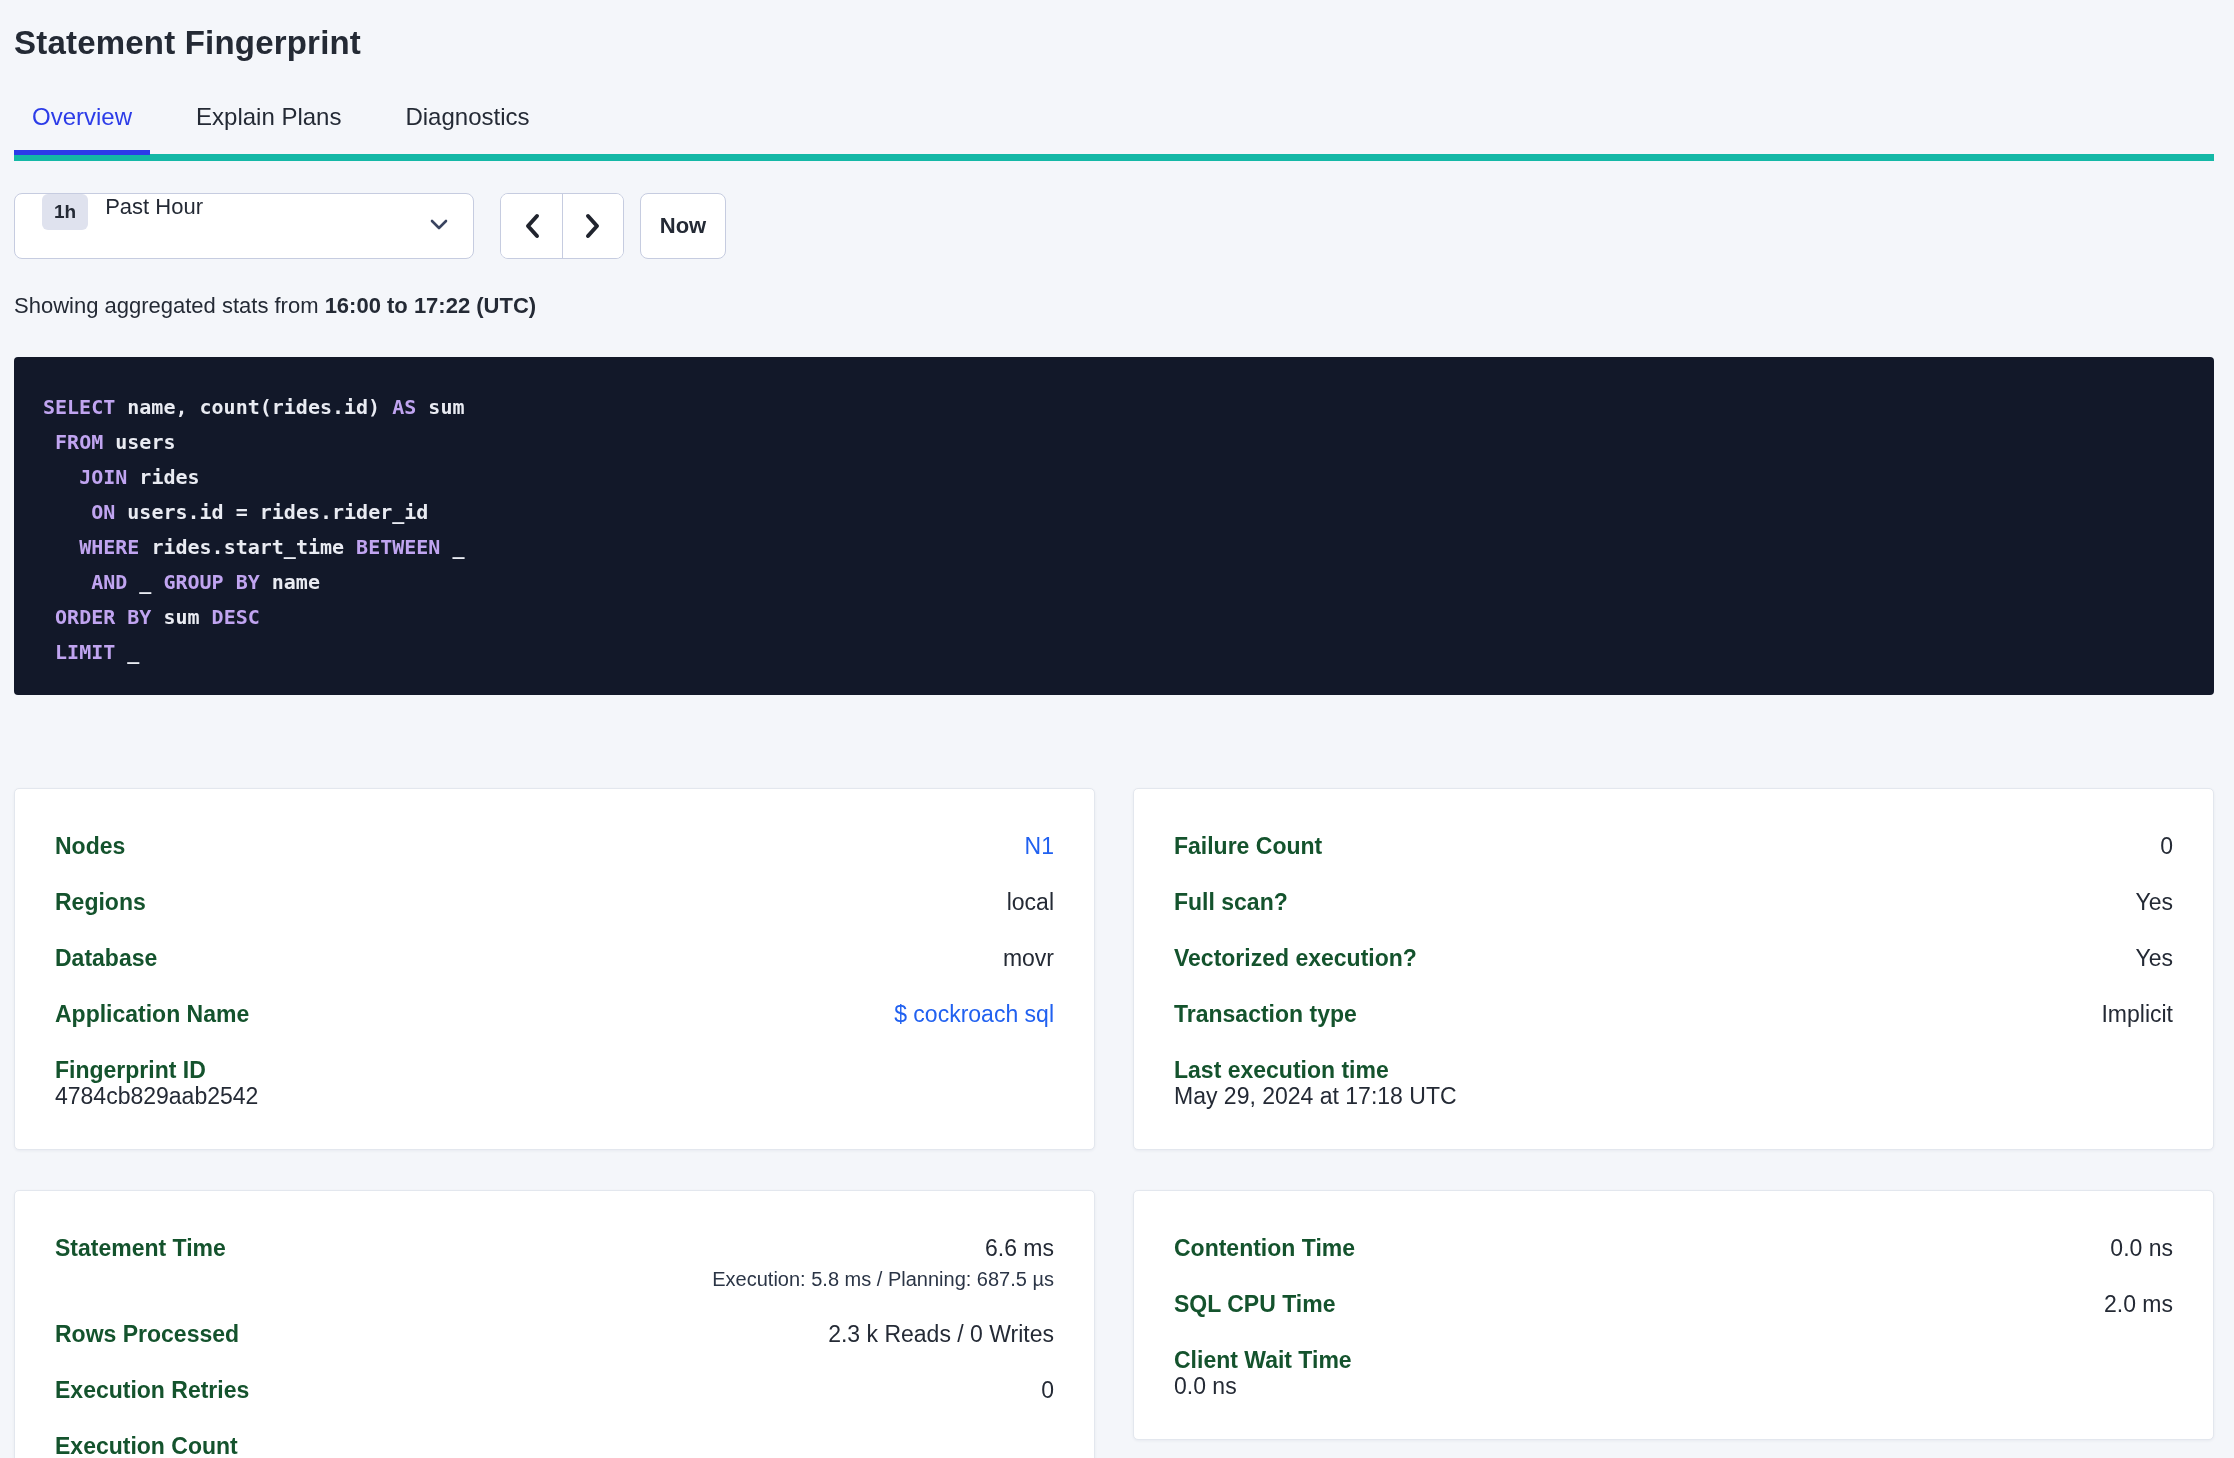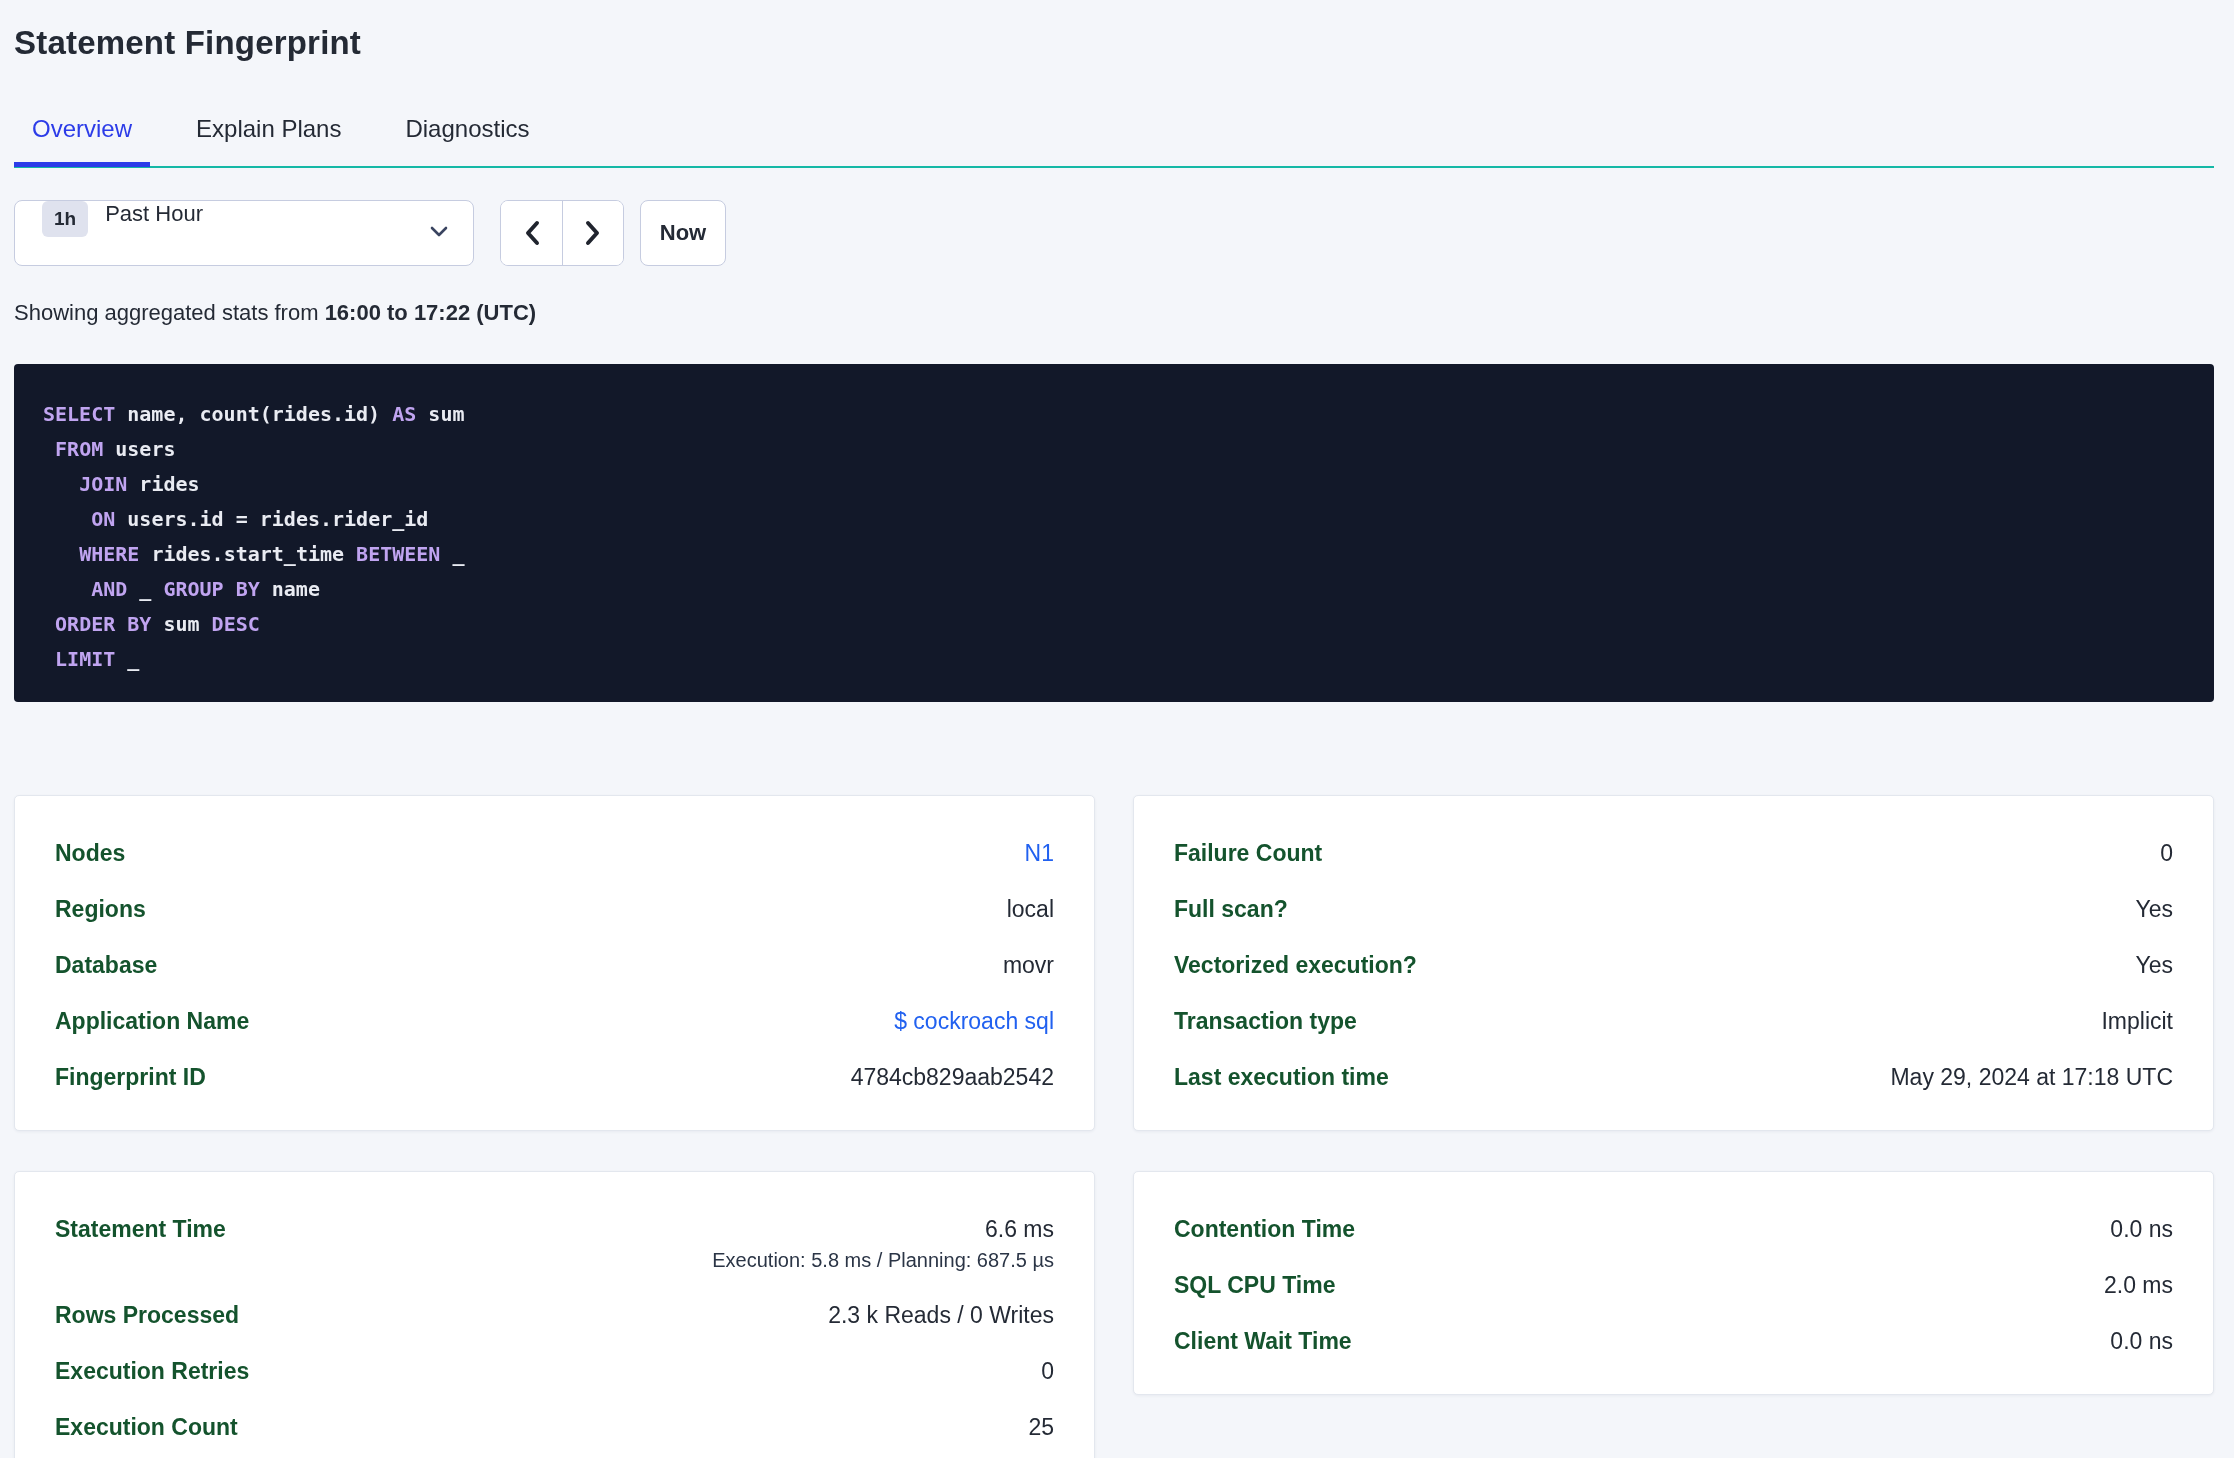--- a/index.html
+++ b/index.html
@@ -10,21 +10,21 @@
     color:#242A35;
   }
   .page{padding:0 20px 0 14px;}
 
   
   .page-title{
     margin:24px 0 0 0;font-size:33px;font-weight:700;color:#242A35;letter-spacing:.2px;
   }
 
   
-  .tabs{margin-top:52px;border-bottom:2px solid #14b8a6;display:flex;}
+  .tabs{margin-top:40px;border-bottom:7px solid #14b8a6;display:flex;}
   .tab{
     font-size:24px;line-height:30px;color:#242A35;
     padding:0 18px 18px 18px;margin-right:28px;cursor:pointer;
     border-bottom:5px solid transparent;margin-bottom:-1px;
   }
   .tab.active{color:#2C3CE8;border-bottom-color:#2C3CE8;font-weight:400;}
 
   
   .controls{margin-top:32px;display:flex;align-items:stretch;height:66px;}
   .range-select{
@@ -75,21 +75,21 @@
   }
   .card{
     background:#fff;border:1px solid #E3E7EE;border-radius:5px;
     box-shadow:0 1px 3px rgba(40,50,80,0.06);
     padding:44px 40px 40px 40px;
   }
   .detail-row{
     display:flex;justify-content:space-between;align-items:flex-start;
     margin-bottom:30px;
   }
-  .detail-row:last-child{margin-bottom:0;}
+  .detail-row:last-child{margin-bottom:0;flex-direction:column;}
   .row-label{font-size:23px;font-weight:700;color:#14532d;line-height:26px;}
   .row-right{text-align:right;}
   .row-value{font-size:23px;color:#242A35;line-height:26px;}
   .row-value.link{color:#2161F0;cursor:pointer;}
   .row-subvalue{font-size:20px;color:#2B3546;line-height:24px;margin-top:6px;}
 
   svg{display:block;}
 </style>
 </head>
 <body>

